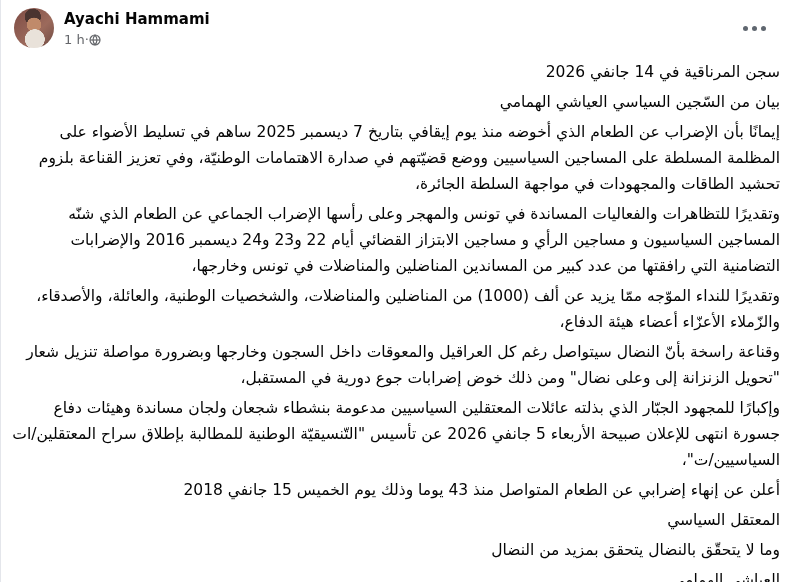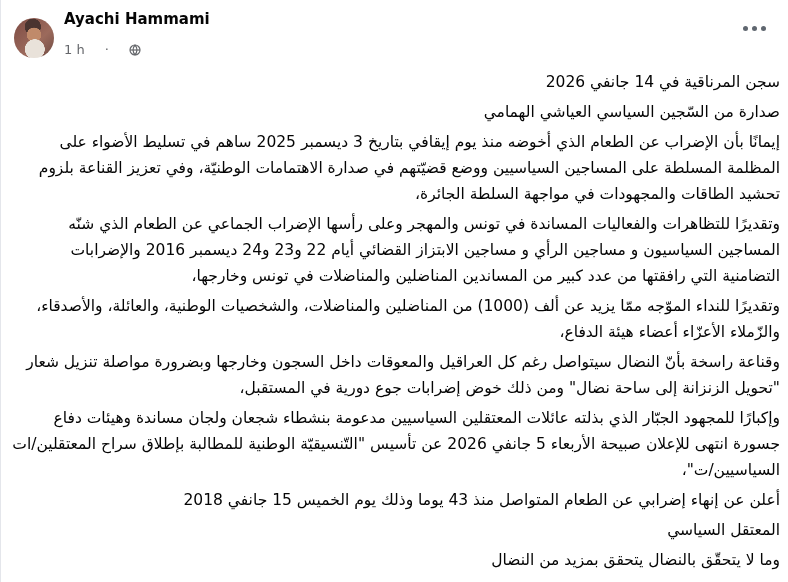--- a/index.html
+++ b/index.html
@@ -13,21 +13,21 @@
     width: 788px;
     height: 582px;
     box-sizing: border-box;
     background: #ffffff;
     border-left: 1px solid #e4e6eb;
     overflow: hidden;
   }
   
   .post-header {
     display: flex;
-    align-items: flex-end;
+    align-items: center;
     padding: 8px 16px 2px 13px;
     position: relative;
   }
   .avatar {
     width: 40px;
     height: 40px;
     border-radius: 50%;
     flex: 0 0 40px;
     cursor: pointer;
     background:
@@ -43,24 +43,24 @@
   .author-name {
     font-size: 15px;
     font-weight: 700;
     color: #050505;
     line-height: 20px;
     cursor: pointer;
   }
   .post-meta {
     display: flex;
     align-items: center;
-    gap: 20px;
+    gap: 0;
     font-size: 13px;
     color: #65676b;
-    margin-top: 13px;
+    margin-top: 3px;
     line-height: 16px;
   }
   .post-meta .globe {
     display: inline-flex;
     align-items: center;
     color: #65676b;
   }
   .more-button {
     position: absolute;
     top: 16px;
@@ -125,25 +125,25 @@
       <span class="dots">
         <i></i>
           <i></i>
           <i></i>
       </span>
     </div>
   </div>
 
   <div class="post-body" dir="rtl" lang="ar">
     <p>سجن المرناقية في 14 جانفي 2026</p>
-    <p>صدارة من السّجين السياسي العياشي الهمامي</p>
-    <p>إيمانًا بأن الإضراب عن الطعام الذي أخوضه منذ يوم إيقافي بتاريخ 3 ديسمبر 2025 ساهم في تسليط الأضواء على المظلمة المسلطة على المساجين السياسيين ووضع قضيّتهم في صدارة الاهتمامات الوطنيّة، وفي تعزيز القناعة بلزوم تحشيد الطاقات والمجهودات في مواجهة السلطة الجائرة،</p>
+    <p>بيان من السّجين السياسي العياشي الهمامي</p>
+    <p>إيمانًا بأن الإضراب عن الطعام الذي أخوضه منذ يوم إيقافي بتاريخ 7 ديسمبر 2025 ساهم في تسليط الأضواء على المظلمة المسلطة على المساجين السياسيين ووضع قضيّتهم في صدارة الاهتمامات الوطنيّة، وفي تعزيز القناعة بلزوم تحشيد الطاقات والمجهودات في مواجهة السلطة الجائرة،</p>
     <p>وتقديرًا للتظاهرات والفعاليات المساندة في تونس والمهجر وعلى رأسها الإضراب الجماعي عن الطعام الذي شنّه المساجين السياسيون و مساجين الرأي و مساجين الابتزاز القضائي أيام 22 و23 و24 ديسمبر 2016 والإضرابات التضامنية التي رافقتها من عدد كبير من المساندين المناضلين والمناضلات في تونس وخارجها،</p>
     <p>وتقديرًا للنداء الموّجه ممّا يزيد عن ألف (1000) من المناضلين والمناضلات، والشخصيات الوطنية، والعائلة، والأصدقاء، والزّملاء الأعزّاء أعضاء هيئة الدفاع،</p>
-    <p>وقناعة راسخة بأنّ النضال سيتواصل رغم كل العراقيل والمعوقات داخل السجون وخارجها وبضرورة مواصلة تنزيل شعار "تحويل الزنزانة إلى ساحة نضال" ومن ذلك خوض إضرابات جوع دورية في المستقبل،</p>
+    <p>وقناعة راسخة بأنّ النضال سيتواصل رغم كل العراقيل والمعوقات داخل السجون وخارجها وبضرورة مواصلة تنزيل شعار "تحويل الزنزانة إلى وعلى نضال" ومن ذلك خوض إضرابات جوع دورية في المستقبل،</p>
     <p>وإكبارًا للمجهود الجبّار الذي بذلته عائلات المعتقلين السياسيين مدعومة بنشطاء شجعان ولجان مساندة وهيئات دفاع جسورة انتهى للإعلان صبيحة الأربعاء 5 جانفي 2026 عن تأسيس "التّنسيقيّة الوطنية للمطالبة بإطلاق سراح المعتقلين/ات السياسيين/ت"،</p>
     <p>أعلن عن إنهاء إضرابي عن الطعام المتواصل منذ 43 يوما وذلك يوم الخميس 15 جانفي 2018</p>
     <p>المعتقل السياسي</p>
     <p>وما لا يتحقّق بالنضال يتحقق بمزيد من النضال</p>
     <p>العياشي الهمامي</p>
   </div>
 
 </div>
 
 </body></html>

